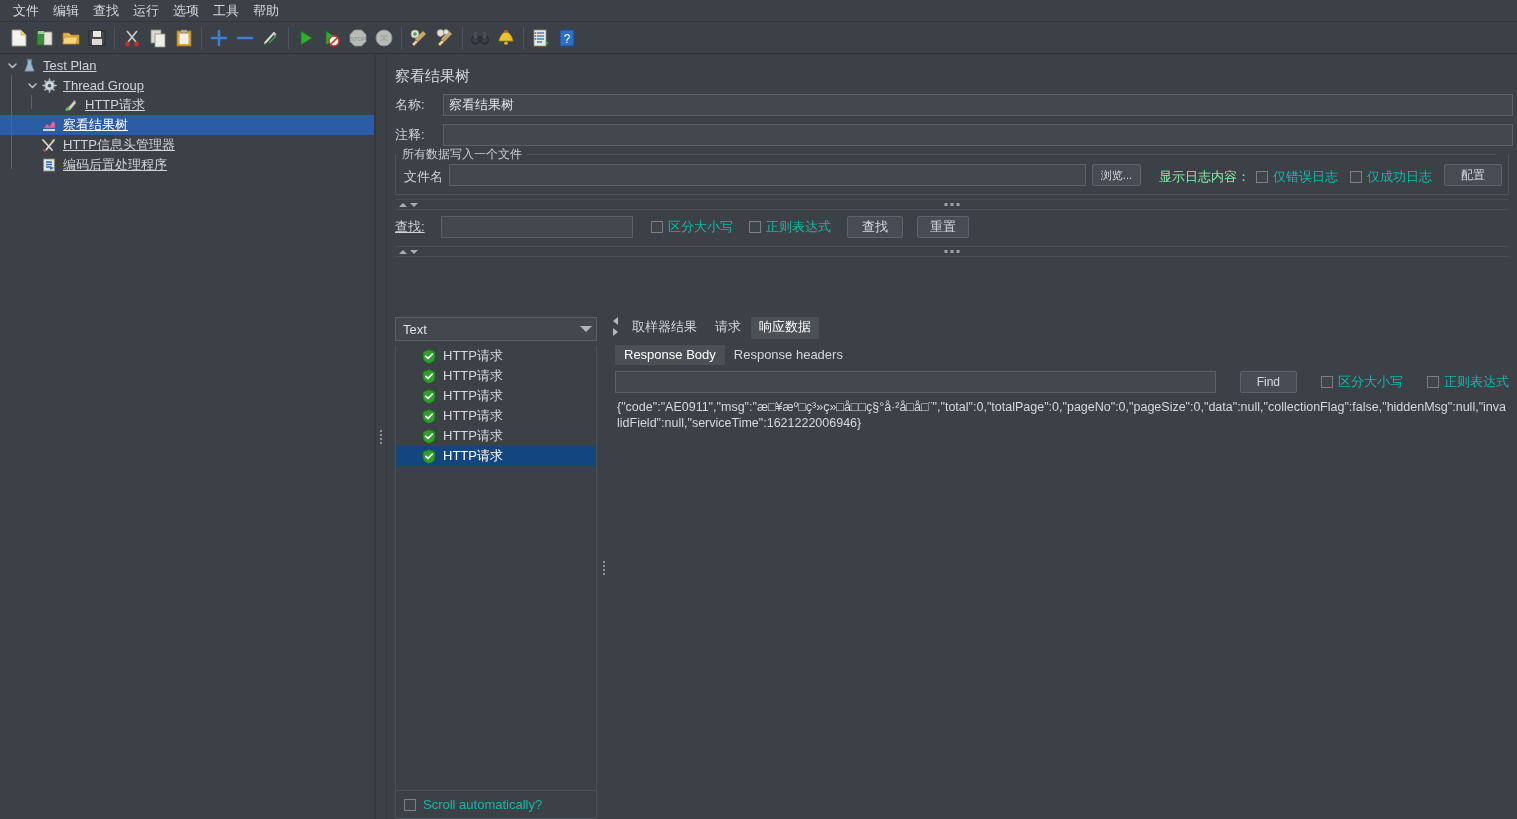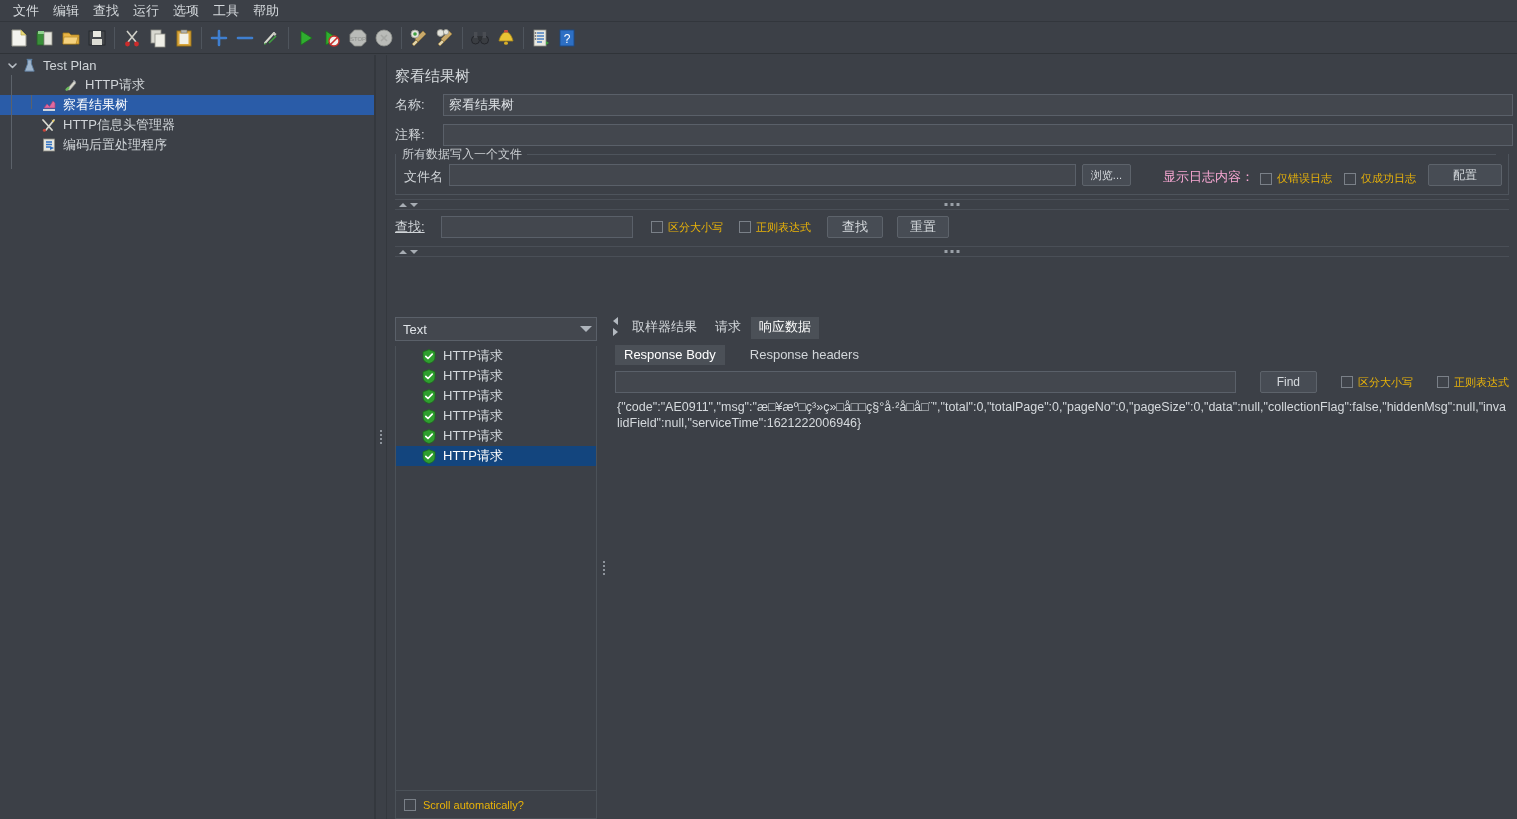--- a/index.html
+++ b/index.html
@@ -80,21 +80,21 @@
     width: 16px; height: 16px;
     display: inline-flex; align-items: center; justify-content: center;
     flex: 0 0 16px;
   }
   .twisty svg { display:block; }
   .node-icon {
     width: 18px; height: 18px; margin-right: 5px;
     display: inline-flex; align-items: center; justify-content: center;
     flex: 0 0 18px;
   }
-  .node-label { font-size: 13px; }
+  .node-label { font-size: 13px; text-decoration: underline; }
 
   
   .guide {
     position: absolute; width: 1px; background: #5c626a;
   }
 
   
   .v-splitter {
     width: 12px;
     background: #3c4047;
@@ -173,39 +173,39 @@
     font-size: 13px;
     padding: 1px 5px;
     outline: none;
     min-width: 40px;
   }
   .btn {
     background: #474c54;
     border: 1px solid #5d636b;
     color: #d6dade;
     font-size: 12px;
-    padding: 3px 24px;
+    padding: 3px 16px;
     border-radius: 2px;
     cursor: default;
     white-space: nowrap;
     font-family: "Liberation Sans", sans-serif;
     line-height: 14px;
   }
   .btn-small { font-size: 11px; padding: 3px 8px; }
 
-  .log-label { font-size: 13px; color: #f9a8d4; margin-left: 26px; white-space: nowrap; }
+  .log-label { font-size: 13px; color: #86efac; margin-left: 12px; white-space: nowrap; }
   .chk-wrap { display: inline-flex; align-items: center; gap: 5px; white-space: nowrap; }
   .chk {
     width: 12px; height: 12px;
     border: 1px solid #7a8088;
     background: #3f434a;
     display: inline-block;
     flex: 0 0 12px;
   }
-  .chk-label { font-size: 11px; color: #eab308; }
+  .chk-label { font-size: 13px; color: #14b8a6; }
 
   
   .div-bar {
     height: 11px;
     margin: 4px 8px 0 8px;
     position: relative;
     border-top: 1px solid #4a4f57;
     border-bottom: 1px solid #4a4f57;
     background: #3c4047;
     display: flex; align-items: center;
@@ -344,21 +344,21 @@
     padding: 2px 8px 3px 8px;
     cursor: default;
     white-space: nowrap;
   }
   .tab.active { background: #4b5057; color: #ffffff; }
 
   .subtabs-row {
     display: flex; align-items: flex-end;
     height: 22px;
     padding-left: 6px;
-    gap: 16px;
+    gap: 0;
     margin-top: 4px;
   }
   .subtab {
     font-size: 13px; color: #d2d6da;
     padding: 2px 9px 3px 9px;
     cursor: default;
     white-space: nowrap;
   }
   .subtab.active { background: #4b5057; color: #ffffff; }
 
@@ -581,20 +581,35 @@
         </span>
         <span class="node-icon">
           <svg width="15" height="15" viewBox="0 0 16 16">
               <path d="M6 2h4v4l3 8H3l3-8z" fill="#9fb5cc" stroke="#5c7fa3" stroke-width="0.9"></path>
               <path d="M5 1.5h6" stroke="#5c7fa3" stroke-width="1.2"></path>
             </svg>
         </span>
         <span class="node-label">Test Plan</span>
       </div>
 
+      <div class="tree-node" style="padding-left:24px;">
+        <span class="twisty">
+          <svg width="11" height="11" viewBox="0 0 11 11">
+              <path d="M2 4l3.5 3.5L9 4" stroke="#b8bec5" stroke-width="1.6" fill="none" stroke-linecap="round" stroke-linejoin="round"></path>
+            </svg>
+        </span>
+        <span class="node-icon">
+          <svg width="15" height="15" viewBox="0 0 16 16">
+              <circle cx="8" cy="8" r="5.2" fill="#cfd6dd" stroke="#6e7b88" stroke-width="0.9"></circle>
+              <circle cx="8" cy="8" r="2" fill="#4a5664"></circle>
+              <path d="M8 1v2M8 13v2M1 8h2M13 8h2M3.2 3.2l1.4 1.4M11.4 11.4l1.4 1.4M12.8 3.2l-1.4 1.4M4.6 11.4l-1.4 1.4" stroke="#b9c2cb" stroke-width="1.6" stroke-linecap="round"></path>
+            </svg>
+        </span>
+        <span class="node-label">Thread Group</span>
+      </div>
 
       <div class="tree-node" style="padding-left:46px;">
         <span class="twisty"></span>
         <span class="node-icon">
           <svg width="16" height="16" viewBox="0 0 16 16">
               <path d="M3 13l2-2 6-7 2 2-6 7z" fill="#d8d8cf" stroke="#8d8d85" stroke-width="0.7"></path>
               <path d="M3.6 12.6l1.8-1.8" stroke="#6aba5c" stroke-width="2.4" stroke-linecap="round"></path>
               <path d="M10.6 3.4l2 2" stroke="#aeb3ba" stroke-width="1.3"></path>
             </svg>
         </span>

